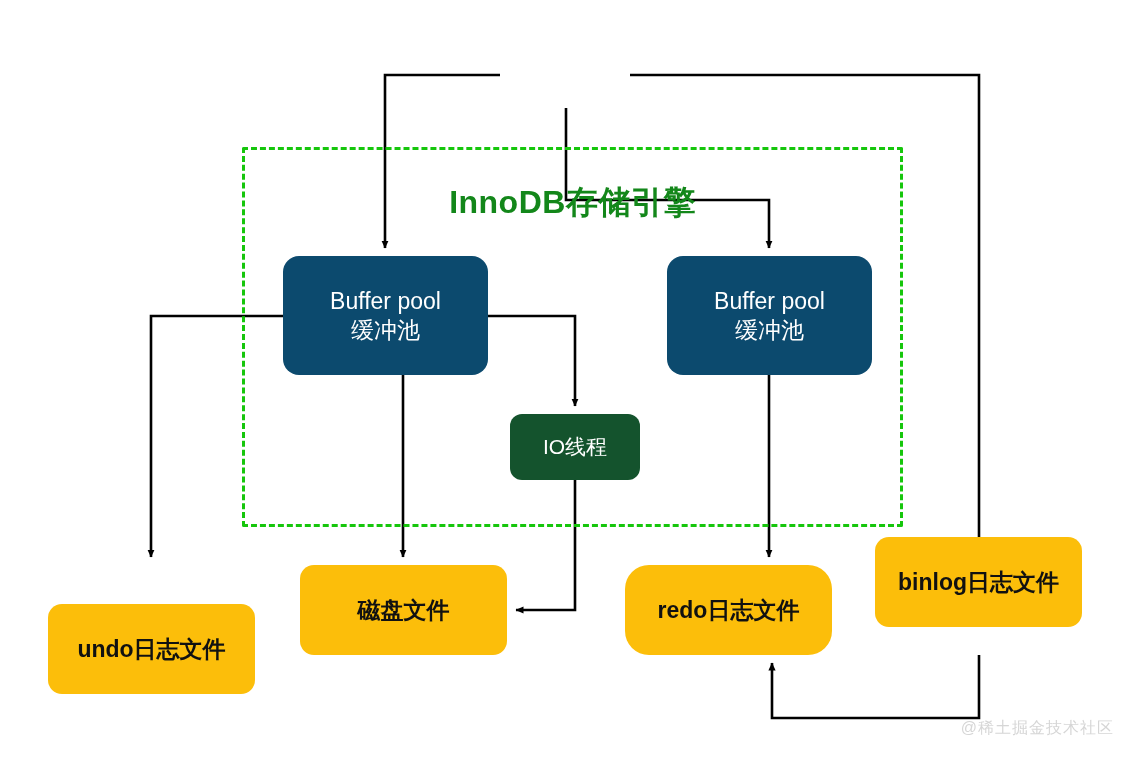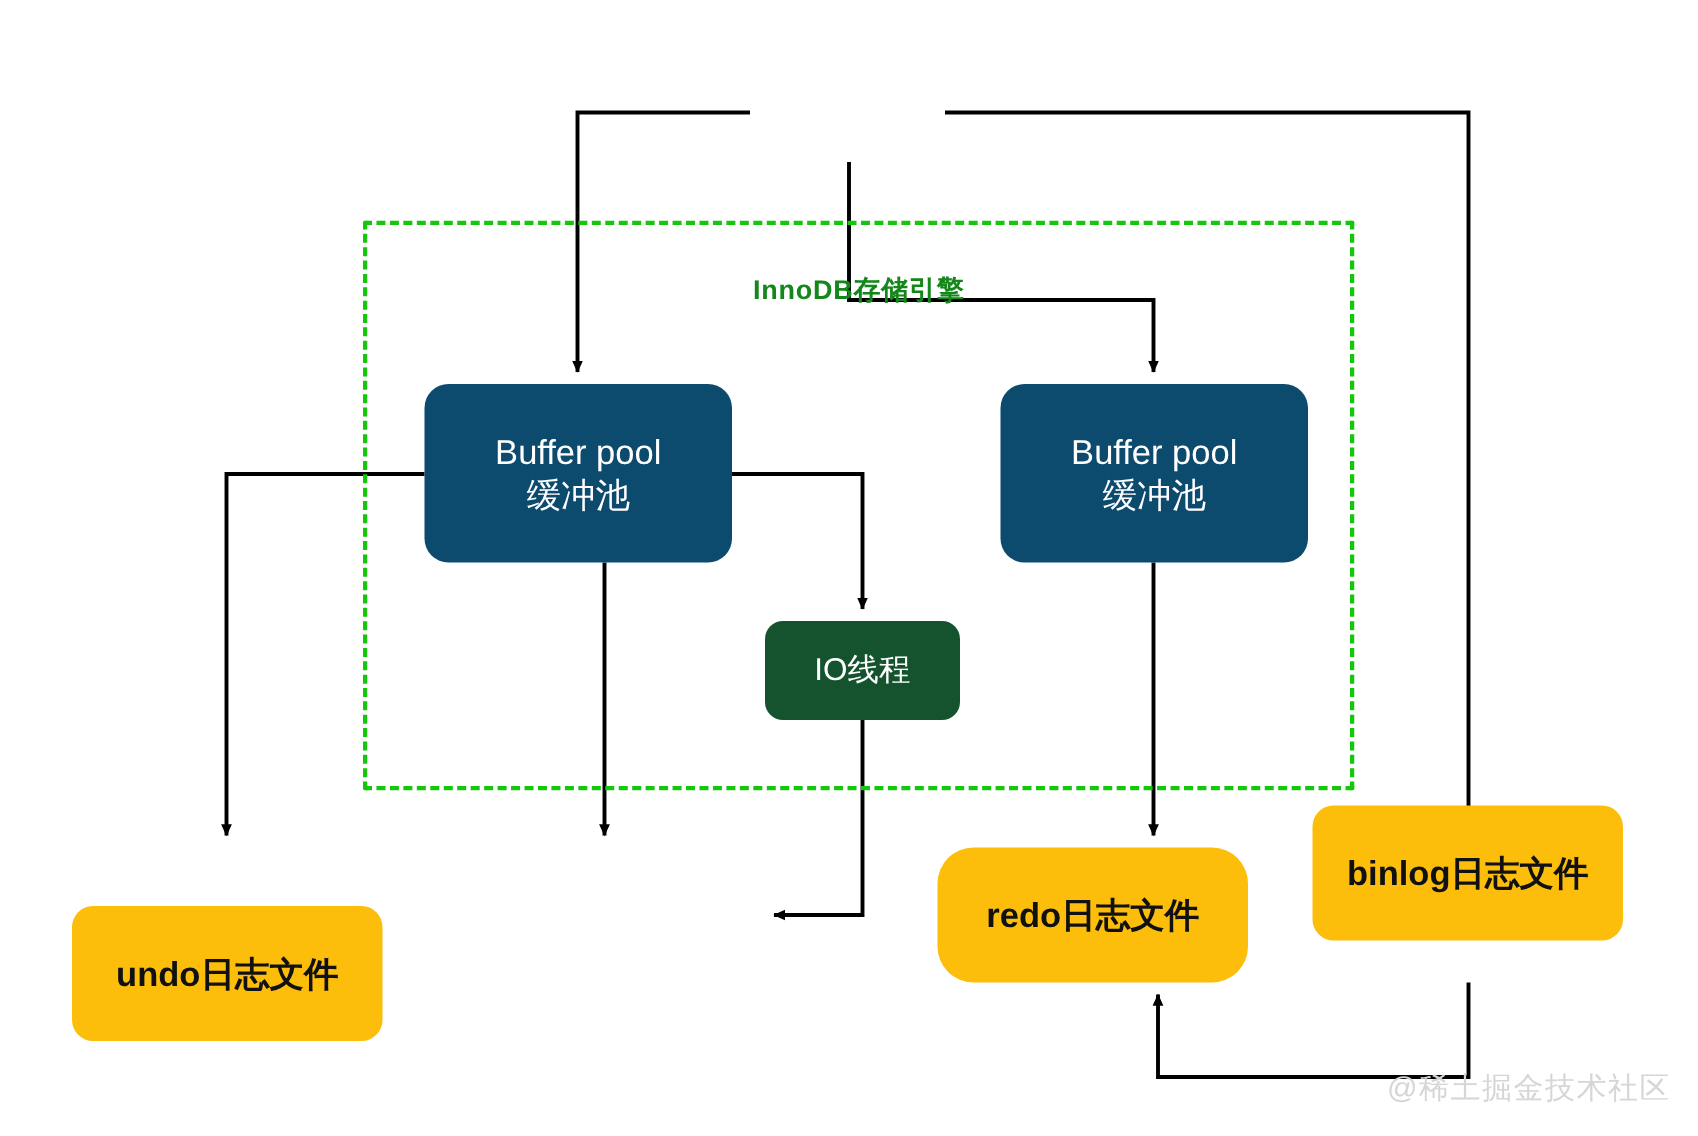--- a/index.html
+++ b/index.html
@@ -90,33 +90,33 @@
     border-radius: 2px;
     box-sizing: border-box;
     z-index: 1;
   }
   .engine-title {
     position: absolute;
     left: 242px; top: 181px;
     width: 661px;
     text-align: center;
     color: #13871a;
-    font-size: 18px;
+    font-size: 32px;
     font-weight: 700;
     letter-spacing: 0.5px;
     z-index: 2;
   }
 
   
   .watermark {
     position: absolute;
     right: 18px;
     bottom: 18px;
     color: #d6d6d6;
-    font-size: 20px;
+    font-size: 16px;
     letter-spacing: 1px;
     z-index: 4;
     user-select: none;
   }
 </style>
 </head>
 <body>
 
 <div id="canvas">
 
@@ -161,20 +161,23 @@
   </div>
 
   <div class="node n-io">
     <span class="ln">IO线程</span>
   </div>
 
   <div class="node n-file n-undo">
     <span class="ln">undo日志文件</span>
   </div>
 
+  <div class="node n-file n-disk">
+    <span class="ln">磁盘文件</span>
+  </div>
 
   <div class="node n-file n-redo">
     <span class="ln">redo日志文件</span>
   </div>
 
   <div class="node n-file n-binlog">
     <span class="ln">binlog日志文件</span>
   </div>
 
   <div class="watermark">@稀土掘金技术社区</div>

